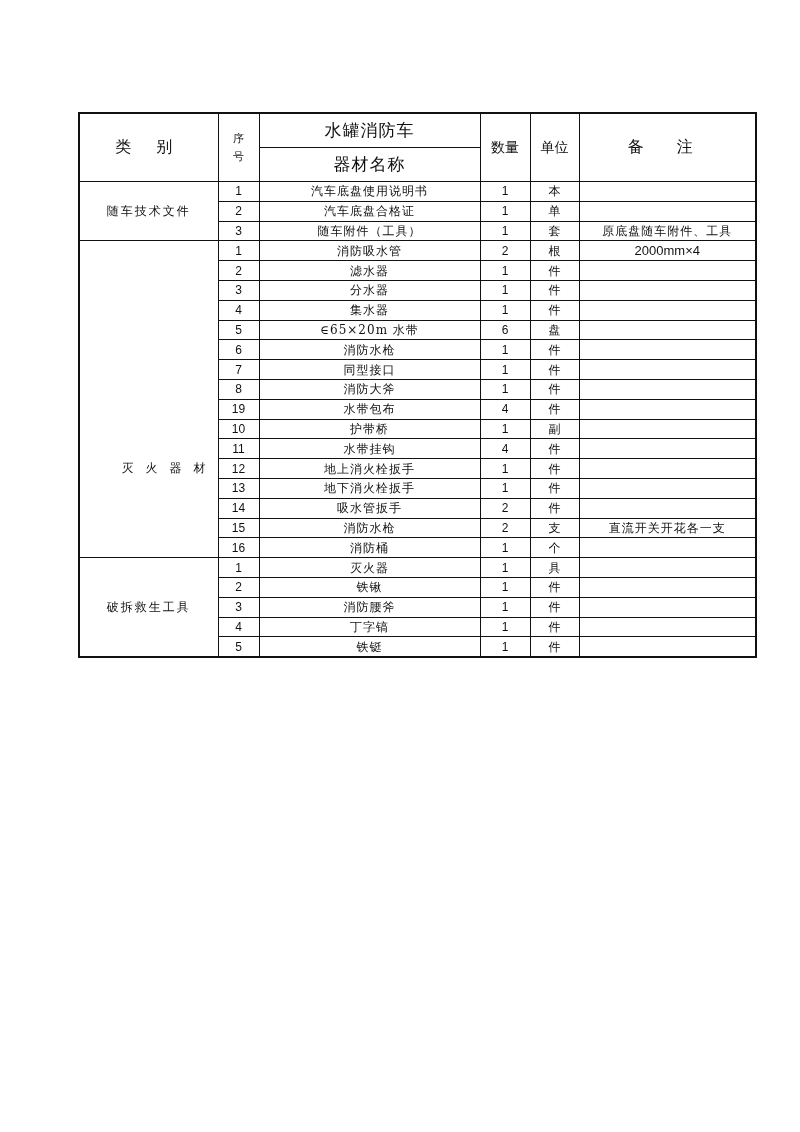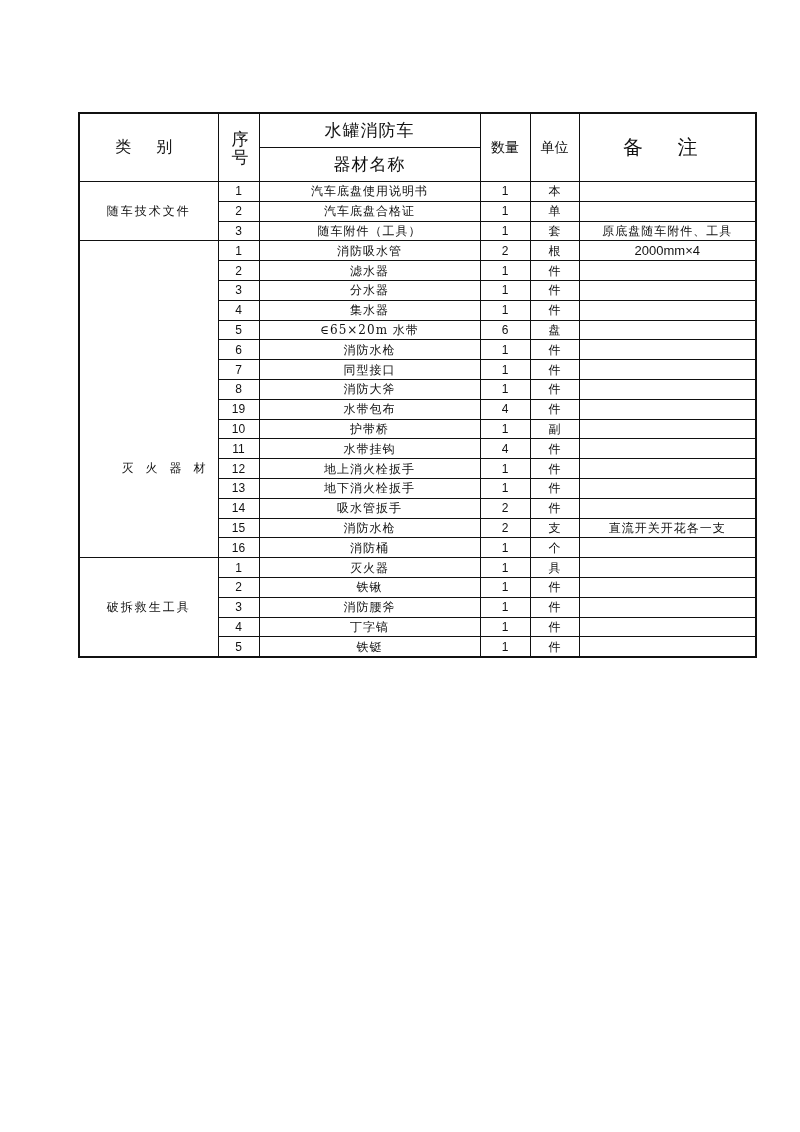--- a/index.html
+++ b/index.html
@@ -12,24 +12,24 @@
   }
   table.equip td, table.equip th {
     border: 1px solid #111; padding: 0; text-align: center; vertical-align: middle;
     font-weight: normal; overflow: hidden; white-space: nowrap;
   }
   col.c-cat { width: 139px; } col.c-no { width: 41px; } col.c-name { width: 221px; }
   col.c-qty { width: 50px; } col.c-unit { width: 49px; } col.c-rem { width: 177px; }
   tr.h1 th { height: 33px; } tr.h2 th { height: 33px; text-align: center; }
   tr.row td { height: 18.8px; font-size: 12px; line-height: 18px; }
   th.cat-h { font-size: 16px; letter-spacing: 10px; }
-  th.no-h { font-size: 17px; line-height: 18px; }
+  th.no-h { font-size: 11px; line-height: 18px; }
   th.group-h, th.name-h { font-size: 17px; letter-spacing: 1px; }
   th.qty-h, th.unit-h { font-size: 14px; }
-  th.rem-h { font-size: 20px; letter-spacing: 14px; margin-top: 8px; }
+  th.rem-h { font-size: 16px; letter-spacing: 14px; margin-top: 8px; }
   td.cat { font-size: 16px; letter-spacing: 2px; vertical-align: top; padding-top: 2px; }
   td.cat.spaced { letter-spacing: 12px; padding-top: 0; text-align: right; }
   td.cat.mid { vertical-align: middle; }
   td.num { font-family: "Liberation Sans", "DejaVu Sans", sans-serif; font-size: 12px; }
   td.name { text-align: left; padding-left: 8px; letter-spacing: 1px; }
   td.rem { font-size: 12px; letter-spacing: 1px; }
   td.rem.sans { font-family: "Liberation Sans", "DejaVu Sans", sans-serif; letter-spacing: 0; font-size: 13px; margin-top: 24px; }
 </style>
 </head>
 <body>

